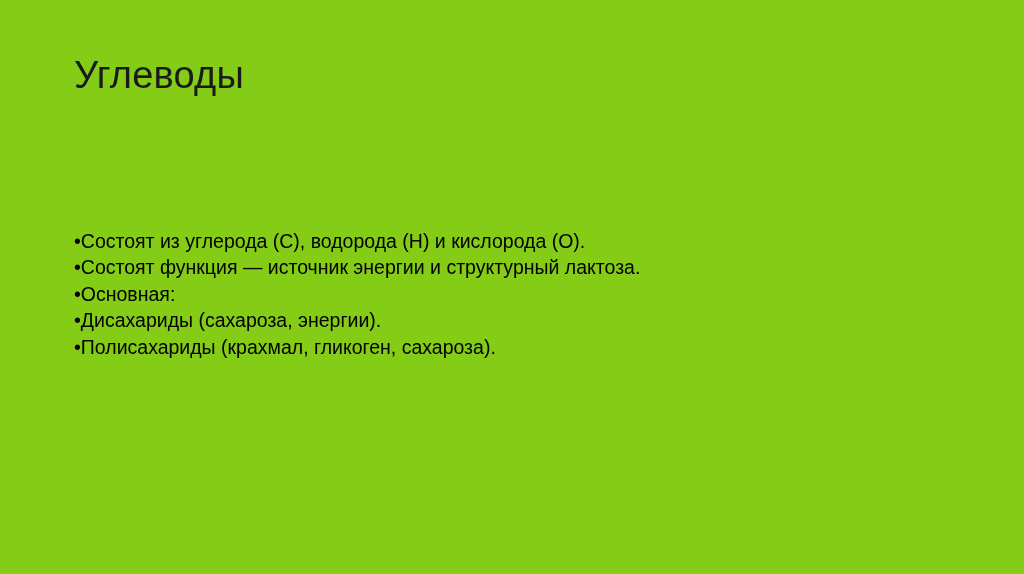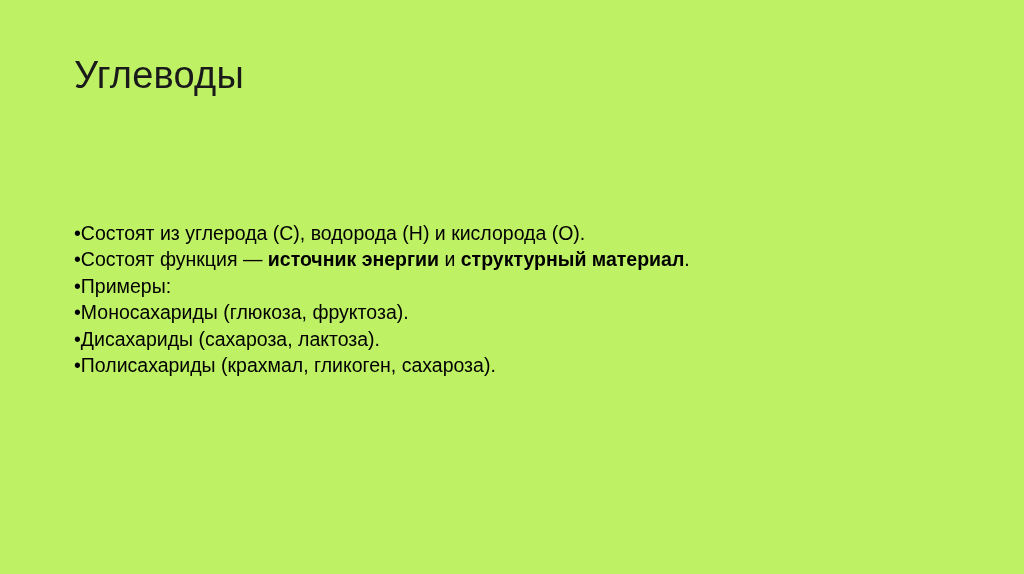--- a/index.html
+++ b/index.html
@@ -11,67 +11,66 @@
     height: 574px;
     background: #ffffff;
     font-family: "Liberation Sans", sans-serif;
     color: #000000;
     overflow: hidden;
   }
   .slide {
     position: relative;
     width: 1024px;
     height: 574px;
-    background: #bef264;
+    background: #84cc16;
     box-sizing: border-box;
   }
   .slide-title {
     position: absolute;
     left: 74px;
     top: 52px;
     font-size: 38px;
     font-weight: 400;
     line-height: 46px;
     color: #1a1a1a;
     letter-spacing: 0.2px;
     white-space: nowrap;
   }
   .body-block {
     position: absolute;
     left: 74px;
-    top: 220px;
+    top: 228px;
     width: 880px;
   }
   .bullet-line {
     display: block;
     font-size: 19.5px;
     line-height: 26.4px;
     color: #000000;
     white-space: nowrap;
   }
   .bullet-marker {
     display: inline;
     font-size: 19.5px;
     line-height: 26.4px;
   }
   .bullet-text {
     display: inline;
   }
   .b {
-    font-weight: bold;
+    font-weight: normal;
     margin-top: 36px;
   }
 </style>
 </head>
 <body>
 
 <div class="slide">
   <div class="slide-title">Углеводы</div>
 
   <div class="body-block" id="bullet-list">
       <div class="bullet-line"><span class="bullet-marker">•</span><span class="bullet-text">Состоят из углерода (C), водорода (H) и кислорода (O).</span></div>
-      <div class="bullet-line"><span class="bullet-marker">•</span><span class="bullet-text">Состоят функция — </span><span class="bullet-text b">источник энергии</span><span class="bullet-text"> и </span><span class="bullet-text b">структурный материал</span><span class="bullet-text">.</span></div>
-      <div class="bullet-line"><span class="bullet-marker">•</span><span class="bullet-text">Примеры:</span></div>
-      <div class="bullet-line"><span class="bullet-marker">•</span><span class="bullet-text">Моносахариды (глюкоза, фруктоза).</span></div>
-      <div class="bullet-line"><span class="bullet-marker">•</span><span class="bullet-text">Дисахариды (сахароза, лактоза).</span></div>
+      <div class="bullet-line"><span class="bullet-marker">•</span><span class="bullet-text">Состоят функция — </span><span class="bullet-text b">источник энергии</span><span class="bullet-text"> и </span><span class="bullet-text b">структурный лактоза</span><span class="bullet-text">.</span></div>
+      <div class="bullet-line"><span class="bullet-marker">•</span><span class="bullet-text">Основная:</span></div>
+      <div class="bullet-line"><span class="bullet-marker">•</span><span class="bullet-text">Дисахариды (сахароза, энергии).</span></div>
       <div class="bullet-line"><span class="bullet-marker">•</span><span class="bullet-text">Полисахариды (крахмал, гликоген, сахароза).</span></div>
     </div>
 </div>
 
 </body></html>

